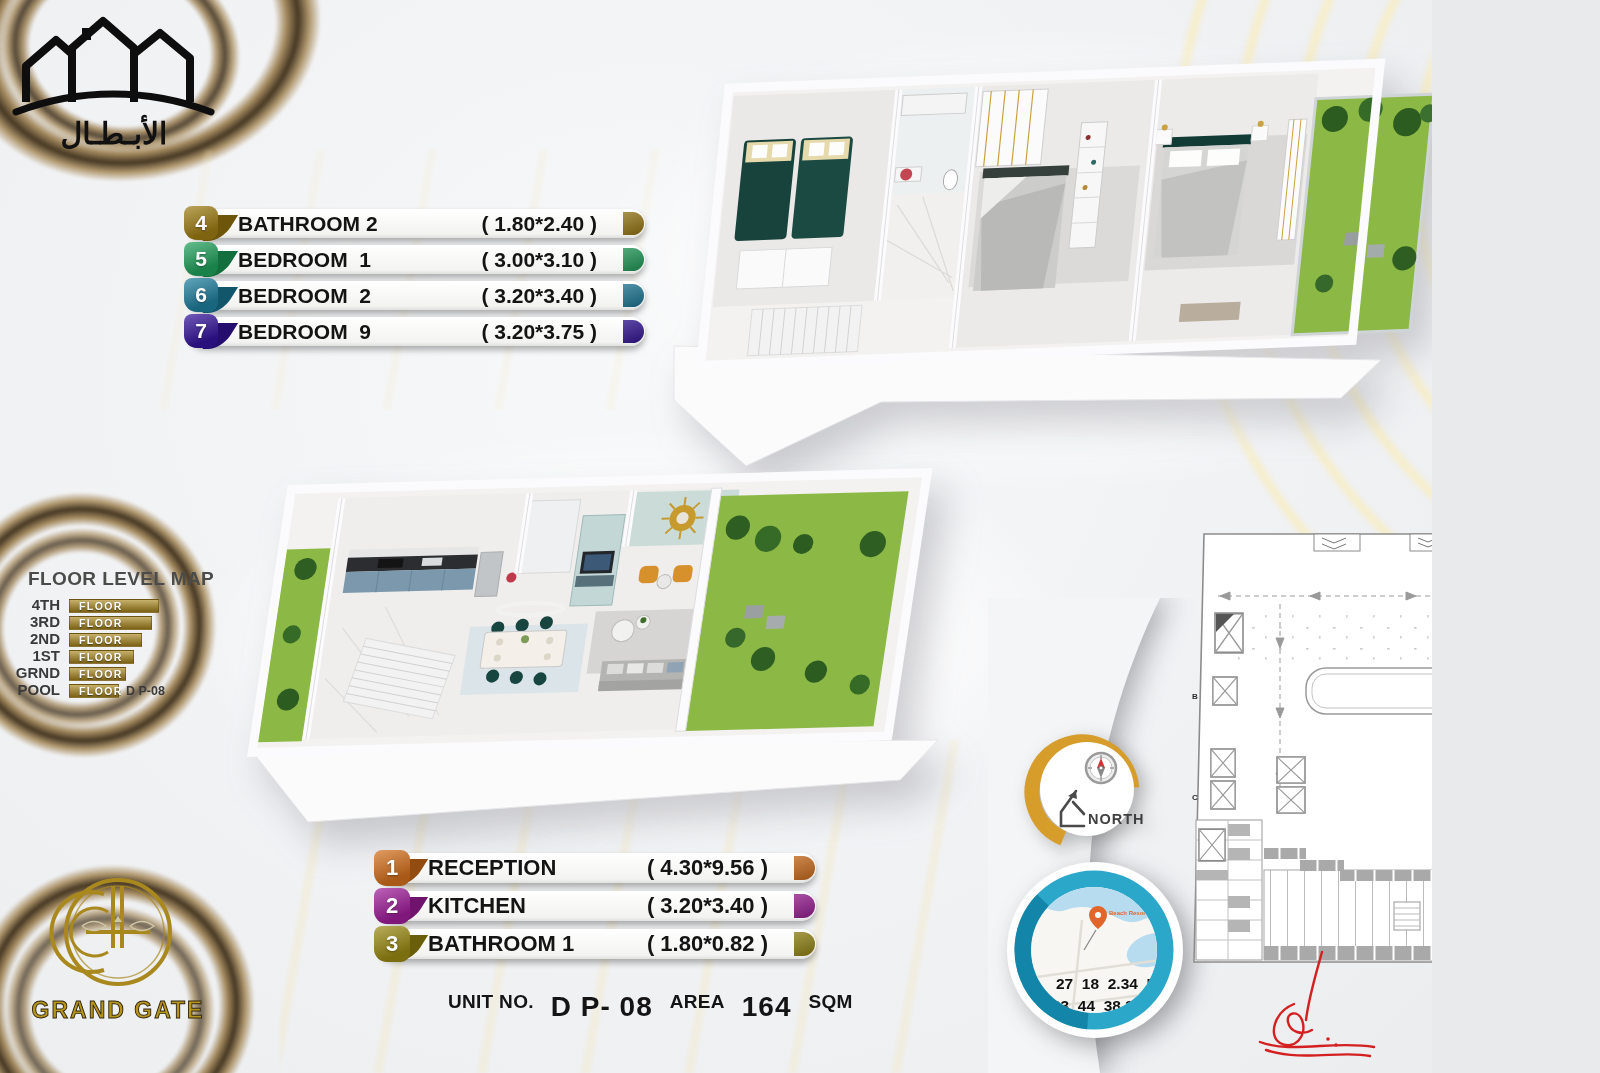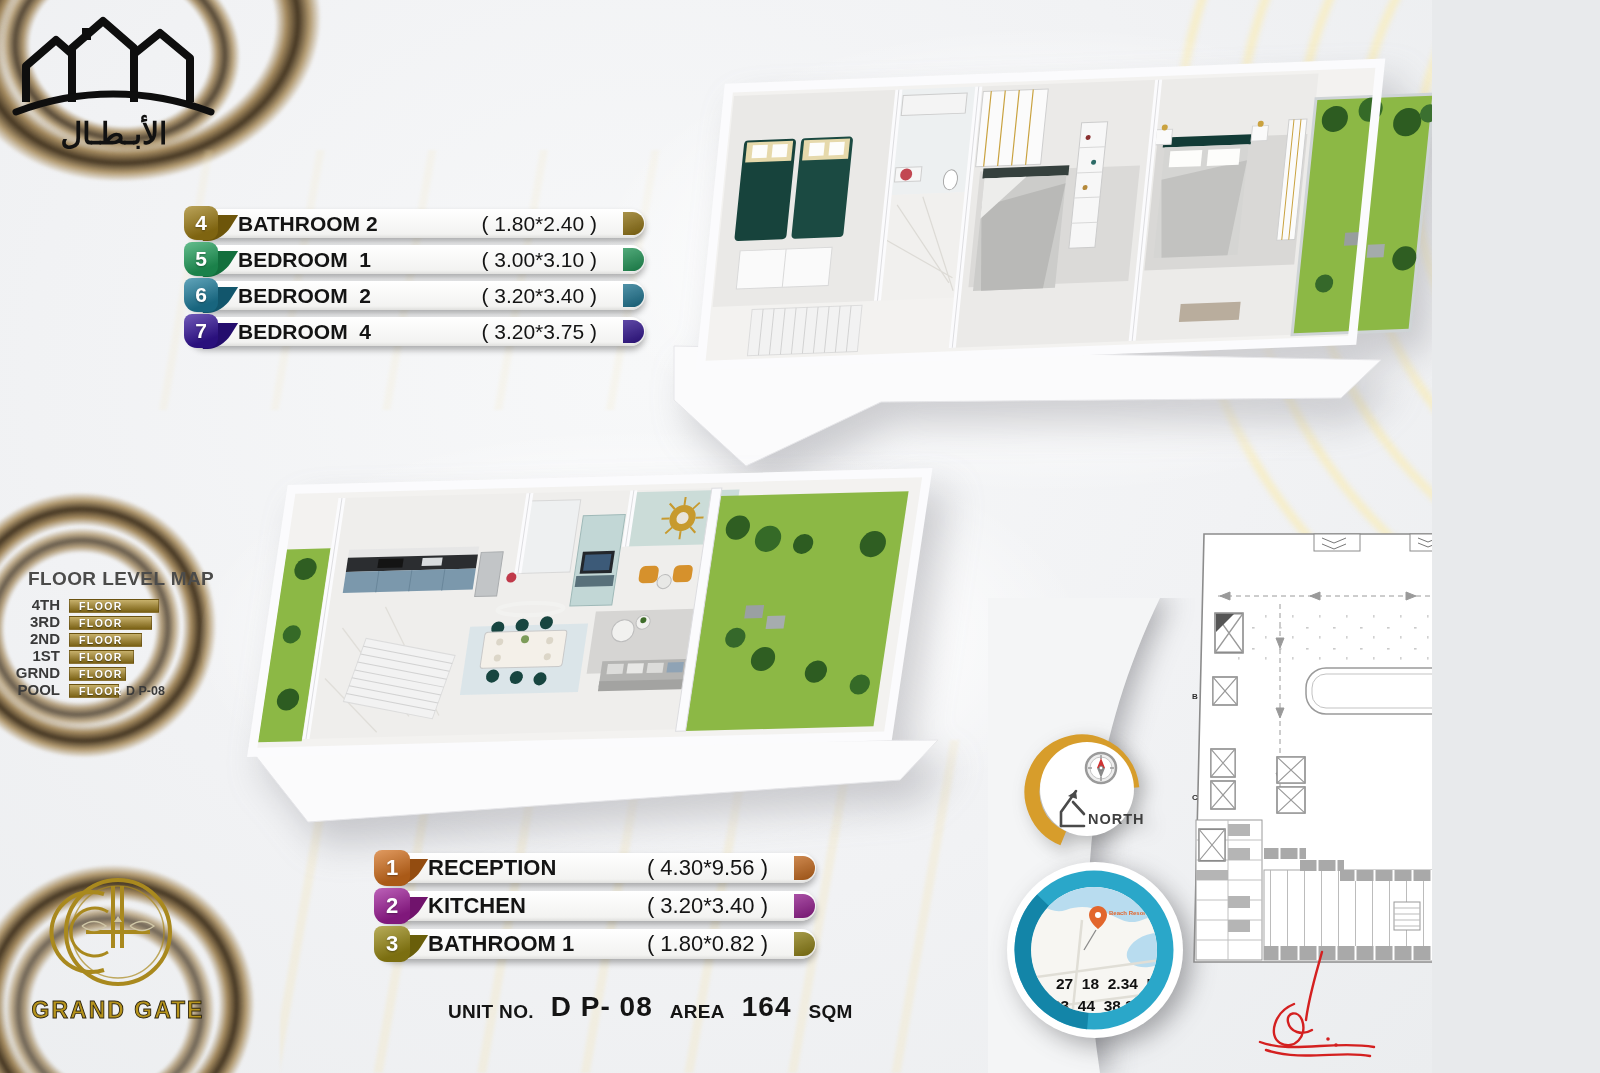--- a/index.html
+++ b/index.html
@@ -38,39 +38,39 @@
     text-shadow:0 1px 2px rgba(0,0,0,.35);}
   .u .badge{width:34px;height:34px;font-size:21px;}
   .l .badge{width:36px;height:36px;font-size:22px;}
   .flap{position:absolute;left:20px;top:6px;width:20px;height:26px;z-index:2;
     transform:skewX(-32deg);border-radius:0 0 14px 2px;filter:brightness(.68) saturate(1.05);}
   .room-name{position:absolute;left:48px;top:0;height:100%;display:flex;align-items:center;
     font-weight:bold;color:#141414;white-space:pre;}
   .u .room-name{font-size:21px;}
   .l .room-name{font-size:22px;}
   .room-dims{position:absolute;right:48px;top:0;height:100%;display:flex;align-items:center;
-    font-weight:normal;color:#141414;white-space:pre;}
+    font-weight:bold;color:#141414;white-space:pre;}
   .u .room-dims{font-size:21px;}
   .l .room-dims{font-size:22px;}
   .cap{position:absolute;right:1px;top:3px;bottom:3px;width:21px;border-radius:0 12px 12px 0;
     filter:brightness(.92);background-image:linear-gradient(160deg, rgba(255,255,255,.25), rgba(0,0,0,.22));}
 
   
   .floor-map{position:absolute;left:14px;top:568px;width:215px;}
   .fm-title{font-size:19px;font-weight:bold;color:#4b4b4a;letter-spacing:.4px;margin:0 0 9px 14px;white-space:pre;}
   .fm-row{display:flex;align-items:flex-end;height:14px;margin-bottom:3px;}
   .fm-level{width:46px;text-align:right;font-size:15px;font-weight:bold;color:#3a3a3a;flex:none;}
   .fm-bar{height:14px;margin-left:9px;flex:none;border:1px solid rgba(92,70,12,.55);
     background-image:linear-gradient(rgba(255,255,255,.35), rgba(0,0,0,.28));
     color:#fff;font-size:10.5px;font-weight:bold;letter-spacing:1.4px;
     display:flex;align-items:center;padding-left:9px;text-shadow:0 1px 1px rgba(0,0,0,.45);}
   .fm-note{margin-left:7px;font-size:12.5px;font-weight:bold;color:#3a3a3a;white-space:pre;}
 
   
-  .unit-line{position:absolute;left:448px;top:991px;display:flex;align-items:flex-end;column-gap:17px;color:#141414;}
+  .unit-line{position:absolute;left:448px;top:991px;display:flex;align-items:flex-start;column-gap:17px;color:#141414;}
   .ul-label{font-size:19px;font-weight:bold;letter-spacing:.3px;}
   .ul-big{font-size:28px;font-weight:bold;letter-spacing:1px;white-space:pre;}
 
   
   .swoosh{position:absolute;left:988px;top:598px;width:220px;height:475px;pointer-events:none;}
   .compass{position:absolute;left:1020px;top:728px;width:132px;height:132px;
     filter:drop-shadow(7px 6px 9px rgba(60,60,60,.35));}
   .map-widget{position:absolute;left:1000px;top:858px;width:192px;height:192px;
     filter:drop-shadow(9px 8px 12px rgba(50,50,55,.4));}
   .siteplan{position:absolute;left:1168px;top:518px;width:432px;height:450px;}
@@ -331,21 +331,21 @@
     <div class="room-row">
       <span class="flap" style="background-color: rgb(30, 126, 157);"></span>
       <span class="badge" style="background-color: rgb(30, 126, 157);">6</span>
       <span class="room-name">BEDROOM  2</span>
       <span class="room-dims">( 3.20*3.40 )</span>
       <span class="cap" style="background-color: rgb(30, 126, 157);"></span>
     </div>
     <div class="room-row">
       <span class="flap" style="background-color: rgb(52, 20, 155);"></span>
       <span class="badge" style="background-color: rgb(52, 20, 155);">7</span>
-      <span class="room-name">BEDROOM  4</span>
+      <span class="room-name">BEDROOM  9</span>
       <span class="room-dims">( 3.20*3.75 )</span>
       <span class="cap" style="background-color: rgb(52, 20, 155);"></span>
     </div>
   </div>
 
   <div class="room-list l" style="left:380px;top:853px;">
     <div class="room-row">
       <span class="flap" style="background-color: rgb(212, 112, 29);"></span>
       <span class="badge" style="background-color: rgb(212, 112, 29);">1</span>
       <span class="room-name">RECEPTION</span>

